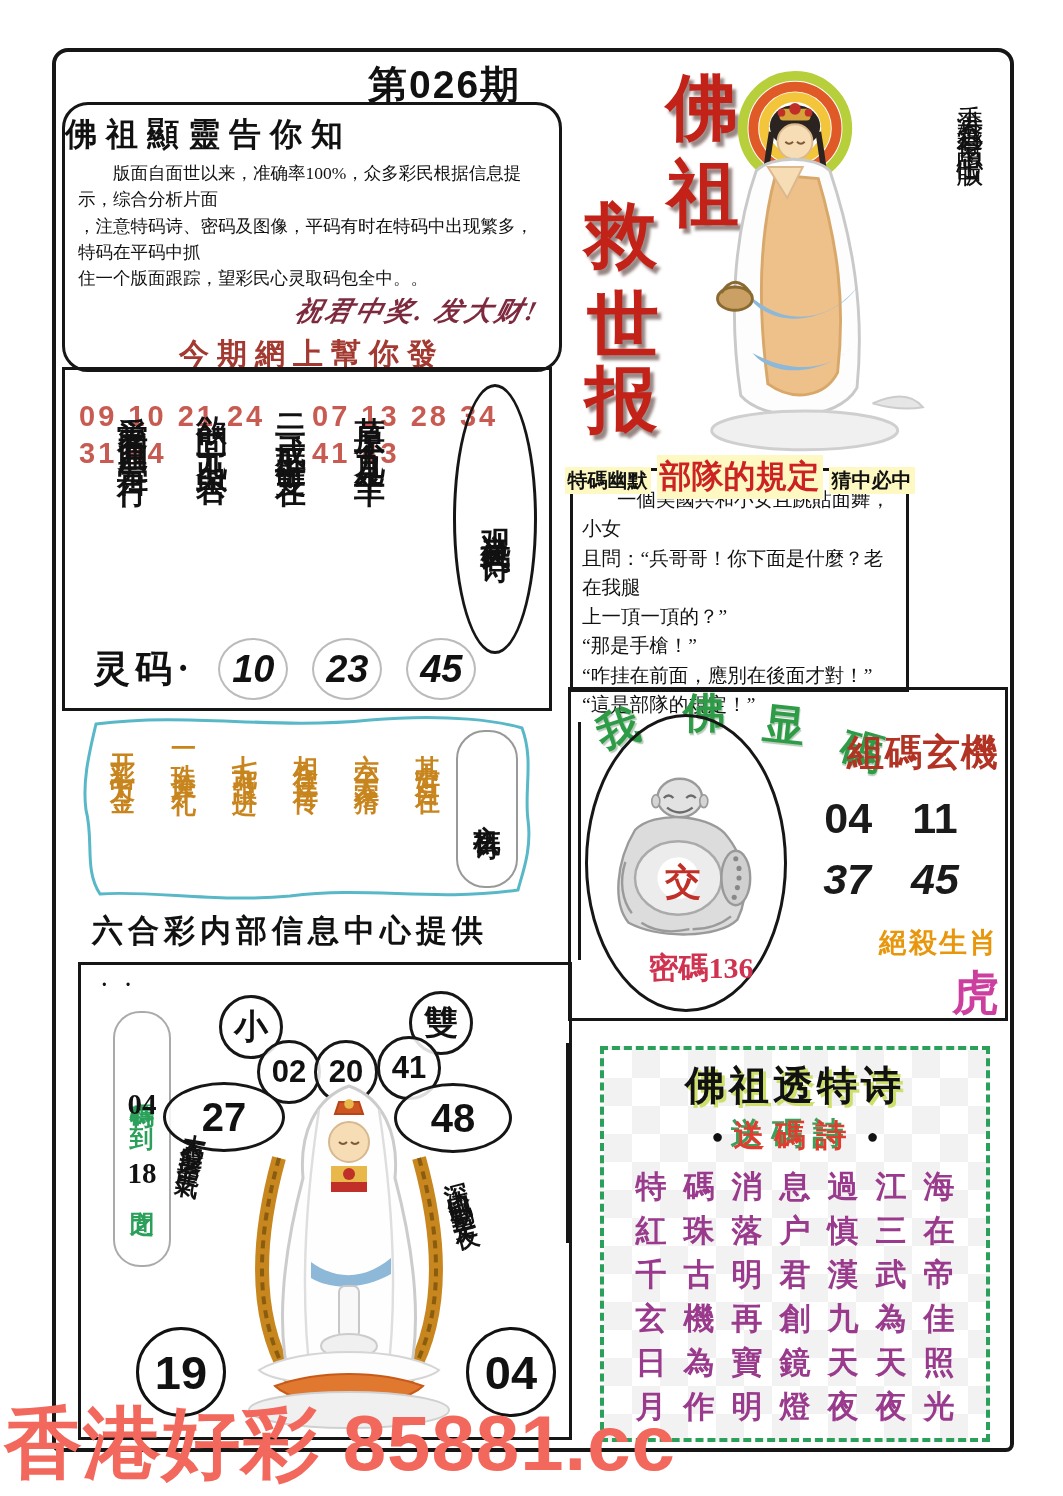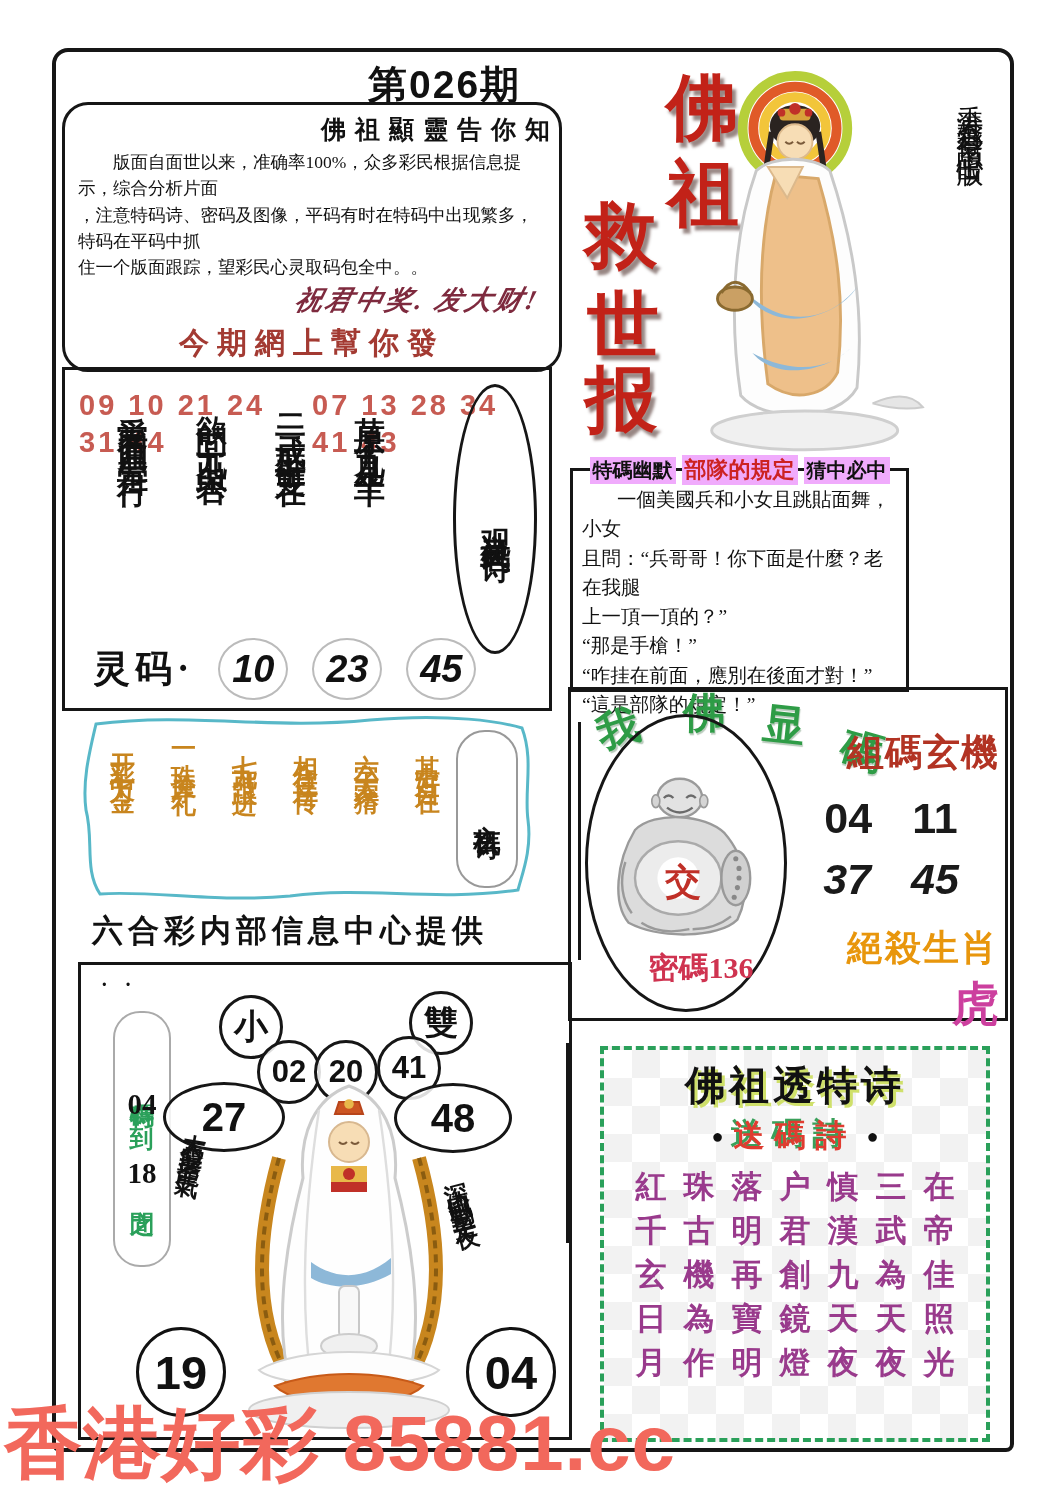--- a/index.html
+++ b/index.html
@@ -11,41 +11,41 @@
 
   
   .page-border{left:52px;top:48px;width:954px;height:1396px;border:4px solid #161616;
                border-radius:16px 16px 8px 8px;}
   .issue{left:368px;top:58px;font-size:39px;font-weight:900;letter-spacing:2px;
          font-family:"Liberation Sans","DejaVu Sans",sans-serif;}
 
   
   .info-box{left:62px;top:102px;width:494px;height:264px;border:3.5px solid #161616;
             border-radius:26px;display:flex;flex-direction:column;}
-  .info-title{text-align:right;font-size:25px;font-weight:bold;letter-spacing:9px;margin-top:8px;}
+  .info-title{text-align:left;font-size:32px;font-weight:bold;letter-spacing:9px;margin-top:8px;}
   .info-lines{padding:3px 13px 0 13px;font-size:17.5px;line-height:1.5;}
   .info-line:first-child{text-indent:2em;}
   .info-wish{align-self:flex-end;margin:2px 20px 0 0;font-size:27px;font-weight:bold;font-style:italic;
              transform:skewX(-14deg);letter-spacing:3px;}
   .info-sub{text-align:center;font-size:30px;font-weight:bold;letter-spacing:8px;margin-top:5px;}
   .info-nums{display:flex;justify-content:space-between;padding:23px 14px 0 14px;
              font-family:"Liberation Sans","DejaVu Sans",sans-serif;
              font-weight:bold;font-size:29px;letter-spacing:3px;line-height:1.25;}
 
   
   .mast-char{font-size:72px;font-weight:bold;text-shadow:4px 5px 3px rgba(50,15,10,.5);line-height:1;}
   .publisher{left:952px;top:84px;height:345px;font-size:27px;letter-spacing:5px;}
 
   
   .joke-box{left:570px;top:468px;width:333px;height:218px;border:3px solid #161616;}
   .joke-header{position:absolute;top:-16px;left:0;right:0;display:flex;justify-content:center;
                align-items:baseline;gap:6px;white-space:nowrap;}
-  .joke-header span{background:#f0abfc;padding:0 3px;}
+  .joke-header span{background:#fef9c3;padding:0 3px;}
   .joke-tag{font-size:20px;font-weight:bold;}
-  .joke-title{font-size:22px;font-weight:bold;}
+  .joke-title{font-size:32px;font-weight:bold;}
   .joke-body{padding:14px 9px 0 9px;font-size:19.5px;line-height:1.5;}
   .joke-line:first-child{text-indent:1.8em;}
 
   
   .lingma-box{left:62px;top:367px;width:484px;height:338px;border:3px solid #161616;}
   .lingma-cols{position:absolute;left:46px;top:22px;display:flex;gap:37px;}
   .lingma-col{font-size:31px;font-weight:bold;letter-spacing:10px;}
   .lingma-oval{position:absolute;left:388px;top:14px;width:78px;height:264px;border:3px solid #161616;
                border-radius:50%;}
   .lingma-oval .v{font-size:30px;font-weight:bold;letter-spacing:6px;}
@@ -67,21 +67,21 @@
   .buddha-box{left:568px;top:687px;width:434px;height:328px;border:3px solid #161616;}
   .buddha-rule{position:absolute;left:7px;top:32px;width:3px;height:238px;background:#161616;}
   .buddha-title-char{position:absolute;font-size:42px;font-weight:bold;line-height:1;
                      text-shadow:1px 2px 1px rgba(20,80,30,.3);}
   .buddha-ellipse{position:absolute;left:14px;top:24px;width:196px;height:292px;
                   border:3px solid #161616;border-radius:50%;}
   .buddha-right{position:absolute;left:212px;top:38px;width:216px;text-align:right;}
   .group-title{font-size:37px;font-weight:bold;letter-spacing:1px;}
   .group-row{display:flex;justify-content:center;gap:40px;
              font:bold 43px "Liberation Sans","DejaVu Sans",sans-serif;color:#1a1a1a;}
-  .kill-title{font-size:36px;font-weight:bold;letter-spacing:2px;margin-top:20px;}
+  .kill-title{font-size:28px;font-weight:bold;letter-spacing:2px;margin-top:20px;}
   .zodiac{font-size:47px;font-weight:bold;margin-top:0px;}
   .belly-char{position:absolute;left:94px;top:168px;font-size:36px;font-weight:bold;}
   .secret-code{position:absolute;left:54px;top:258px;width:152px;text-align:center;
                font-size:30px;font-weight:bold;}
 
   
   .gy-box{left:78px;top:962px;width:488px;height:472px;border:3.5px solid #161616;}
   .gy-dots{position:absolute;left:20px;top:8px;font-size:20px;font-weight:bold;letter-spacing:6px;}
   .gy-pill{position:absolute;left:32px;top:46px;width:54px;height:252px;border:2px solid #aaa;
            border-radius:27px;display:flex;flex-direction:column;align-items:center;
@@ -320,20 +320,21 @@
 </div>
 
 <div class="abs toute-box">
   <div class="toute-title">佛祖透特诗</div>
   <div class="toute-sub">
     <span class="toute-dot">●</span>
     <span class="toute-sub-text" style="color:#e03c30;">送碼詩</span>
     <span class="toute-dot">●</span>
   </div>
   <div class="toute-rows">
+    <div class="toute-row" style="color:#993a8c;">特碼消息過江海</div>
     <div class="toute-row" style="color:#993a8c;">紅珠落户慎三在</div>
     <div class="toute-row" style="color:#993a8c;">千古明君漢武帝</div>
     <div class="toute-row" style="color:#993a8c;">玄機再創九為佳</div>
     <div class="toute-row" style="color:#993a8c;">日為寶鏡天天照</div>
     <div class="toute-row" style="color:#993a8c;">月作明燈夜夜光</div>
   </div>
 </div>
 
 <div class="abs watermark" style="color:#f2685c;">香港好彩 85881.cc</div>
 

